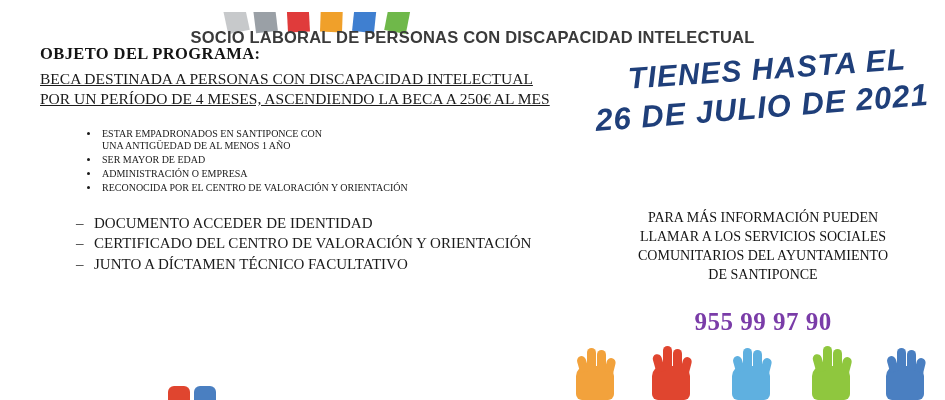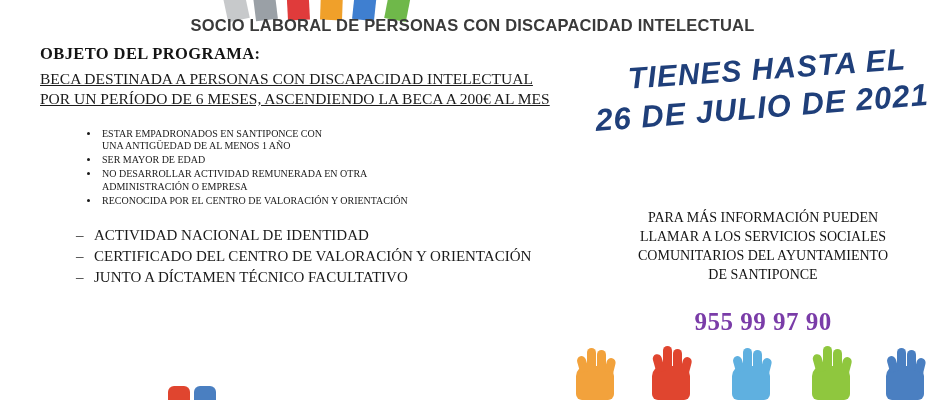--- a/index.html
+++ b/index.html
@@ -13,21 +13,21 @@
     background: #ffffff;
     font-family: "Liberation Serif", serif;
     color: #1a1a1a;
     overflow: hidden;
     position: relative;
   }
 
   
   .top-banner {
     position: absolute;
-    top: 0; left: 0;
+    top: 12px; left: 0;
     width: 872px;
     height: 38px;
     overflow: hidden;
   }
   .banner-shape {
     position: absolute;
     top: -40px;
     left: 228px;
     width: 300px;
     height: 60px;
@@ -217,45 +217,44 @@
     <div class="bar" style="left:124px;height:55px;background:#3f7fd0;transform:rotate(6deg);"></div>
     <div class="bar" style="left:156px;height:50px;background:#6fb84a;transform:rotate(11deg);"></div>
   </div>
   <div class="banner-title">SOCIO LABORAL DE PERSONAS CON DISCAPACIDAD INTELECTUAL</div>
 </div>
 
 <div class="left-col">
 
   <div class="section-heading">OBJETO DEL PROGRAMA:</div>
   <p class="body-line">BECA DESTINADA A PERSONAS CON DISCAPACIDAD INTELECTUAL</p>
-  <p class="body-line">POR UN PERÍODO DE 6 MESES, ASCENDIENDO LA BECA A 200€  AL MES</p>
+  <p class="body-line">POR UN PERÍODO DE 4 MESES, ASCENDIENDO LA BECA A 250€  AL MES</p>
 
   <div class="gap-a"></div>
 
   <ul class="bullets">
     <li>
       <span class="sub">ESTAR EMPADRONADOS EN SANTIPONCE CON</span>
       <span class="sub">UNA ANTIGÜEDAD DE AL MENOS  1 AÑO</span>
     </li>
     <li>
       <span class="sub">SER MAYOR DE EDAD</span>
     </li>
     <li>
-      <span class="sub">NO DESARROLLAR ACTIVIDAD REMUNERADA EN OTRA</span>
       <span class="sub">ADMINISTRACIÓN O EMPRESA</span>
     </li>
     <li>
       <span class="sub">RECONOCIDA POR EL CENTRO DE VALORACIÓN Y ORIENTACIÓN</span>
     </li>
   </ul>
 
   <div class="gap-b"></div>
 
   <ul class="dashes">
-    <li>ACTIVIDAD NACIONAL DE IDENTIDAD</li>
+    <li>DOCUMENTO ACCEDER DE IDENTIDAD</li>
     <li>CERTIFICADO DEL CENTRO DE VALORACIÓN Y ORIENTACIÓN</li>
     <li>JUNTO A DÍCTAMEN TÉCNICO FACULTATIVO</li>
   </ul>
 </div>
 
 <div class="deadline">
   <span class="l1">TIENES HASTA EL</span>
   <span class="l2">26 DE JULIO DE 2021</span>
 </div>
 

